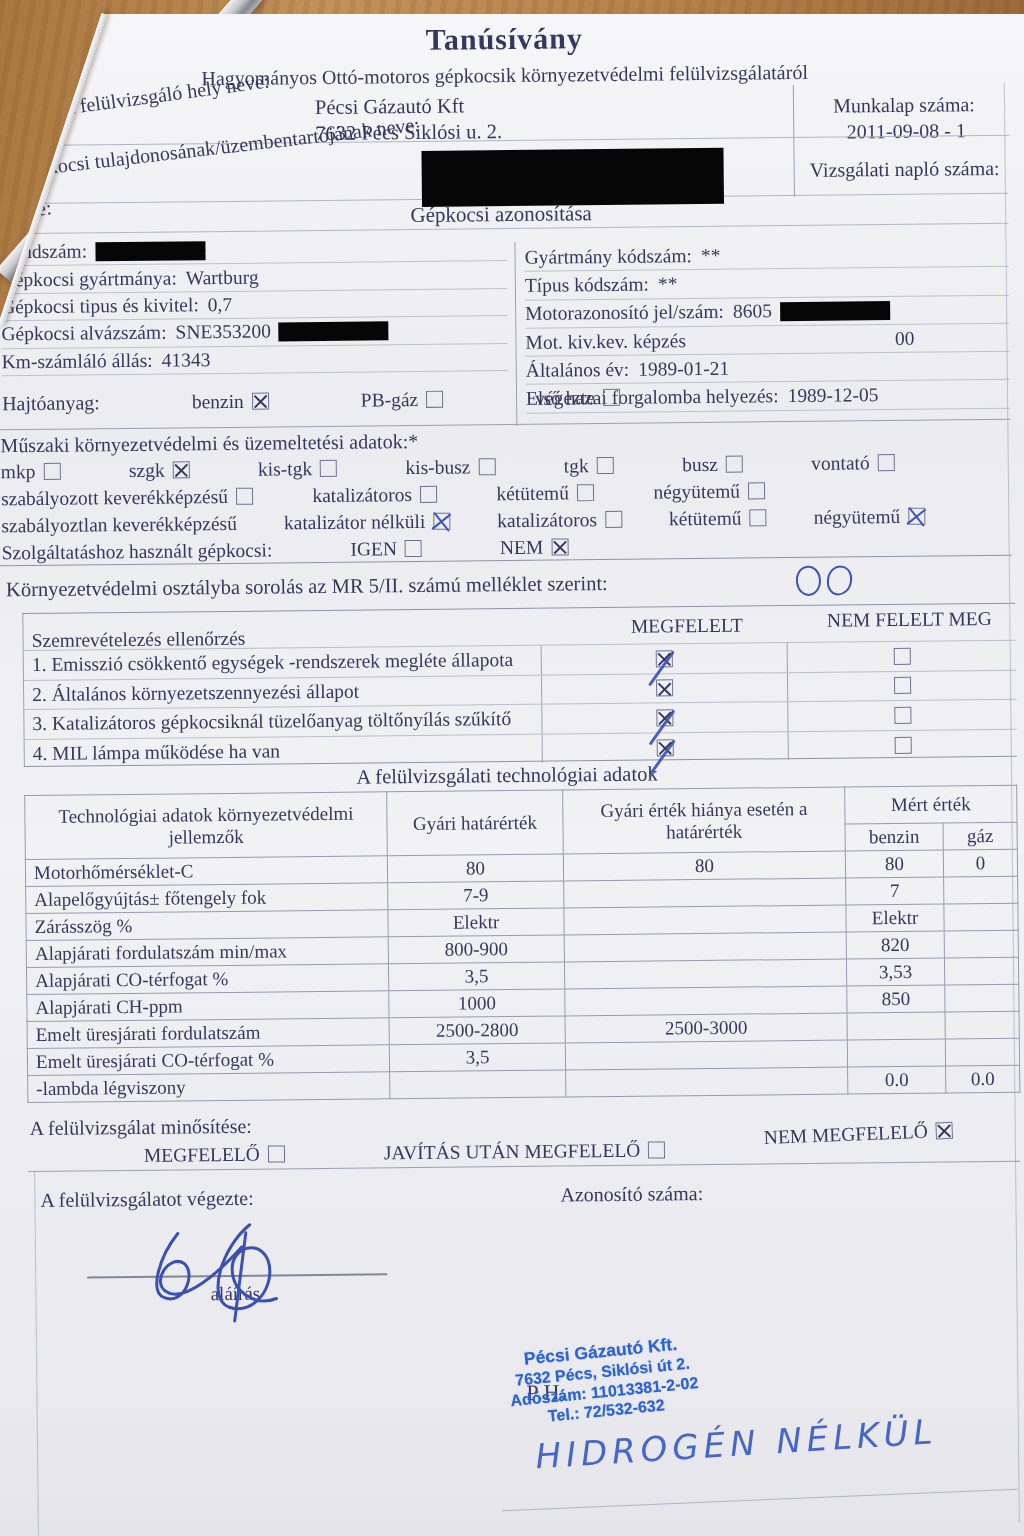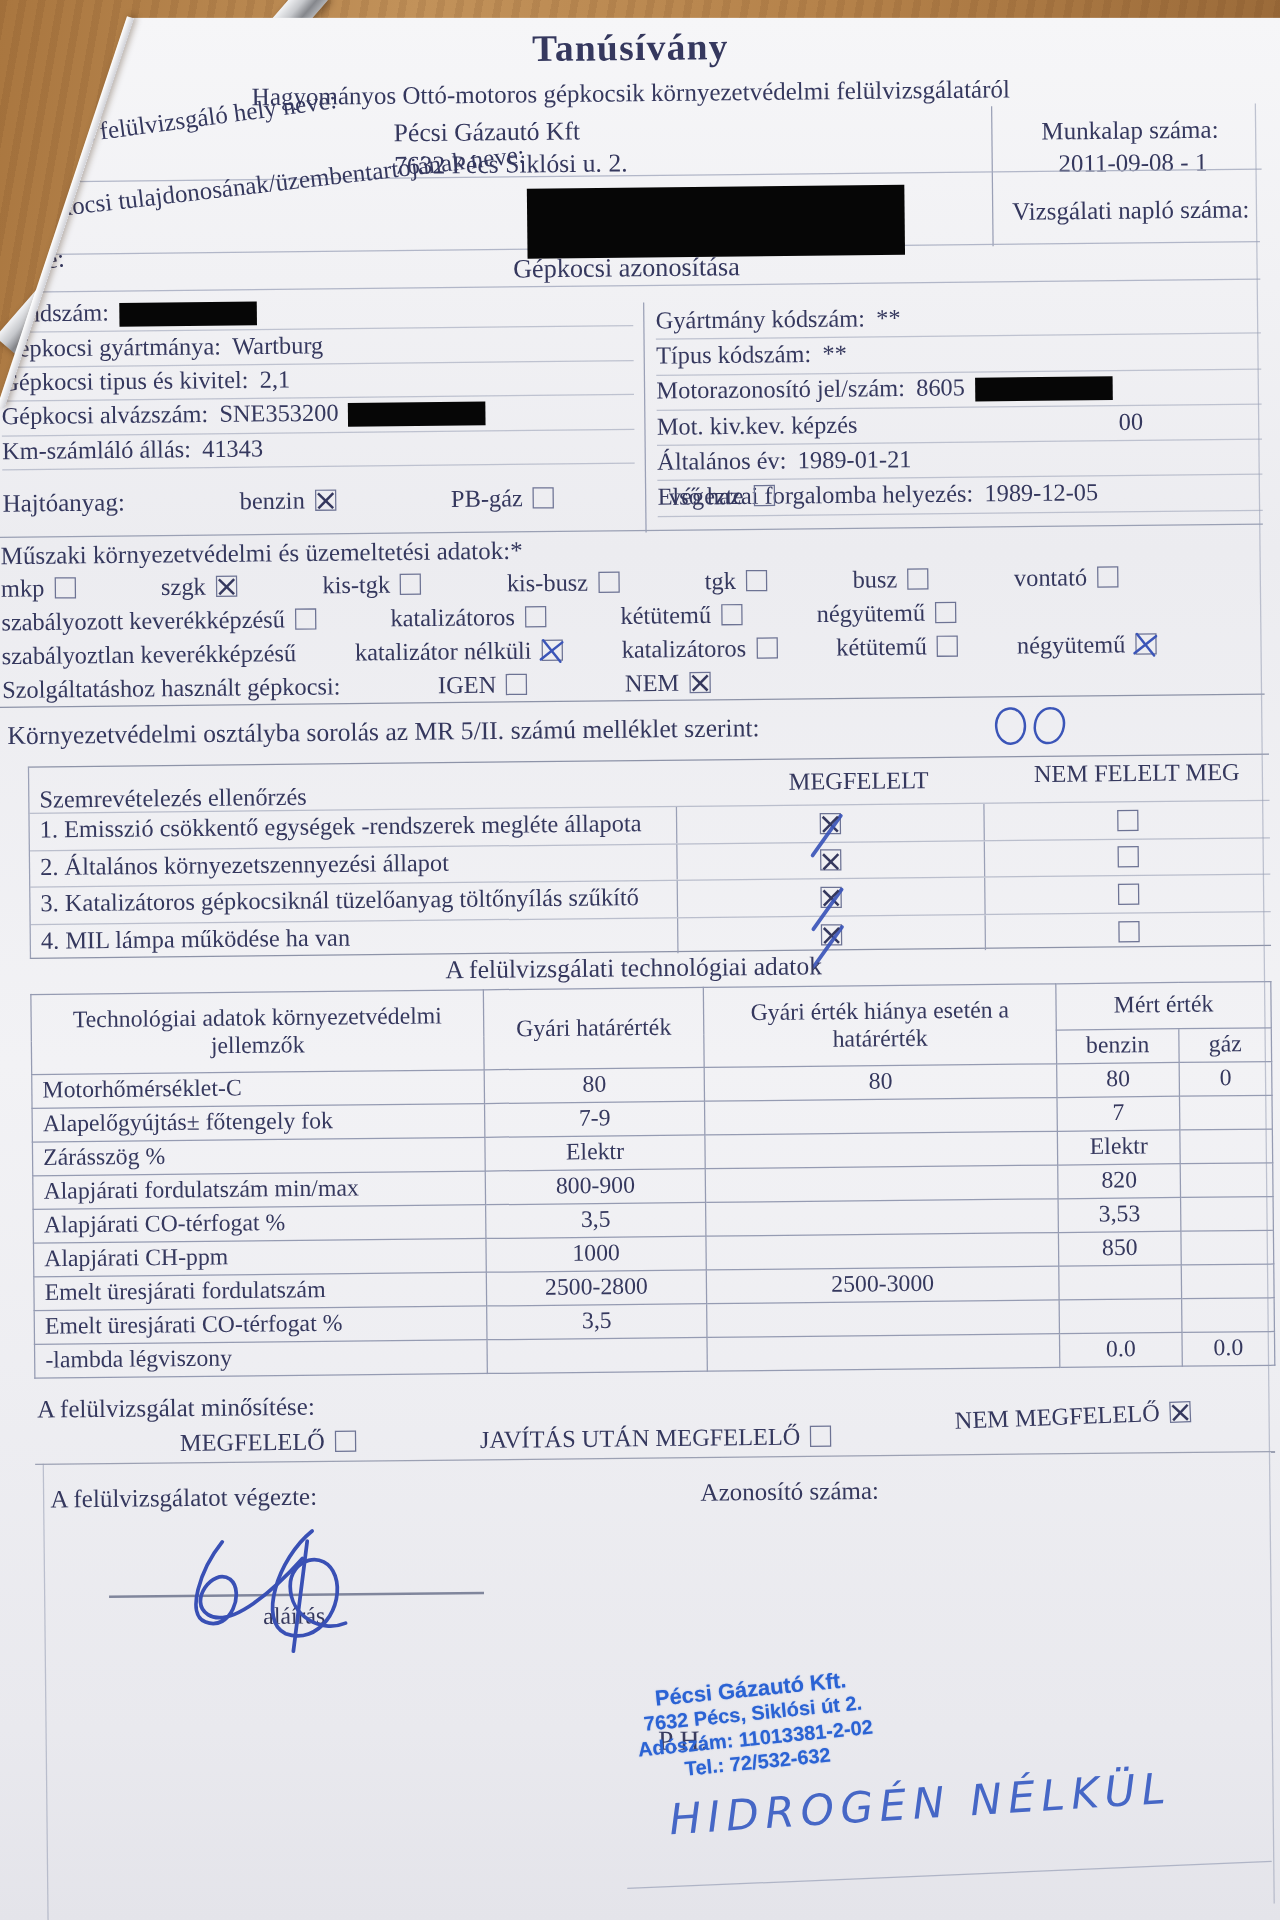--- a/index.html
+++ b/index.html
@@ -178,21 +178,21 @@
             <div class="idrow">
               <span class="flab">Rendszám:</span>
               <span class="redact"></span>
             </div>
             <div class="idrow">
               <span class="flab">Gépkocsi gyártmánya:</span>
               <span class="fval">Wartburg</span>
             </div>
             <div class="idrow">
               <span class="flab">Gépkocsi tipus és kivitel:</span>
-              <span class="fval">2,1</span>
+              <span class="fval">0,7</span>
             </div>
             <div class="idrow">
               <span class="flab">Gépkocsi alvázszám:</span>
               <span class="fval">SNE353200</span>
               <span class="redact"></span>
             </div>
             <div class="idrow">
               <span class="flab">Km-számláló állás:</span>
               <span class="fval">41343</span>
             </div>

